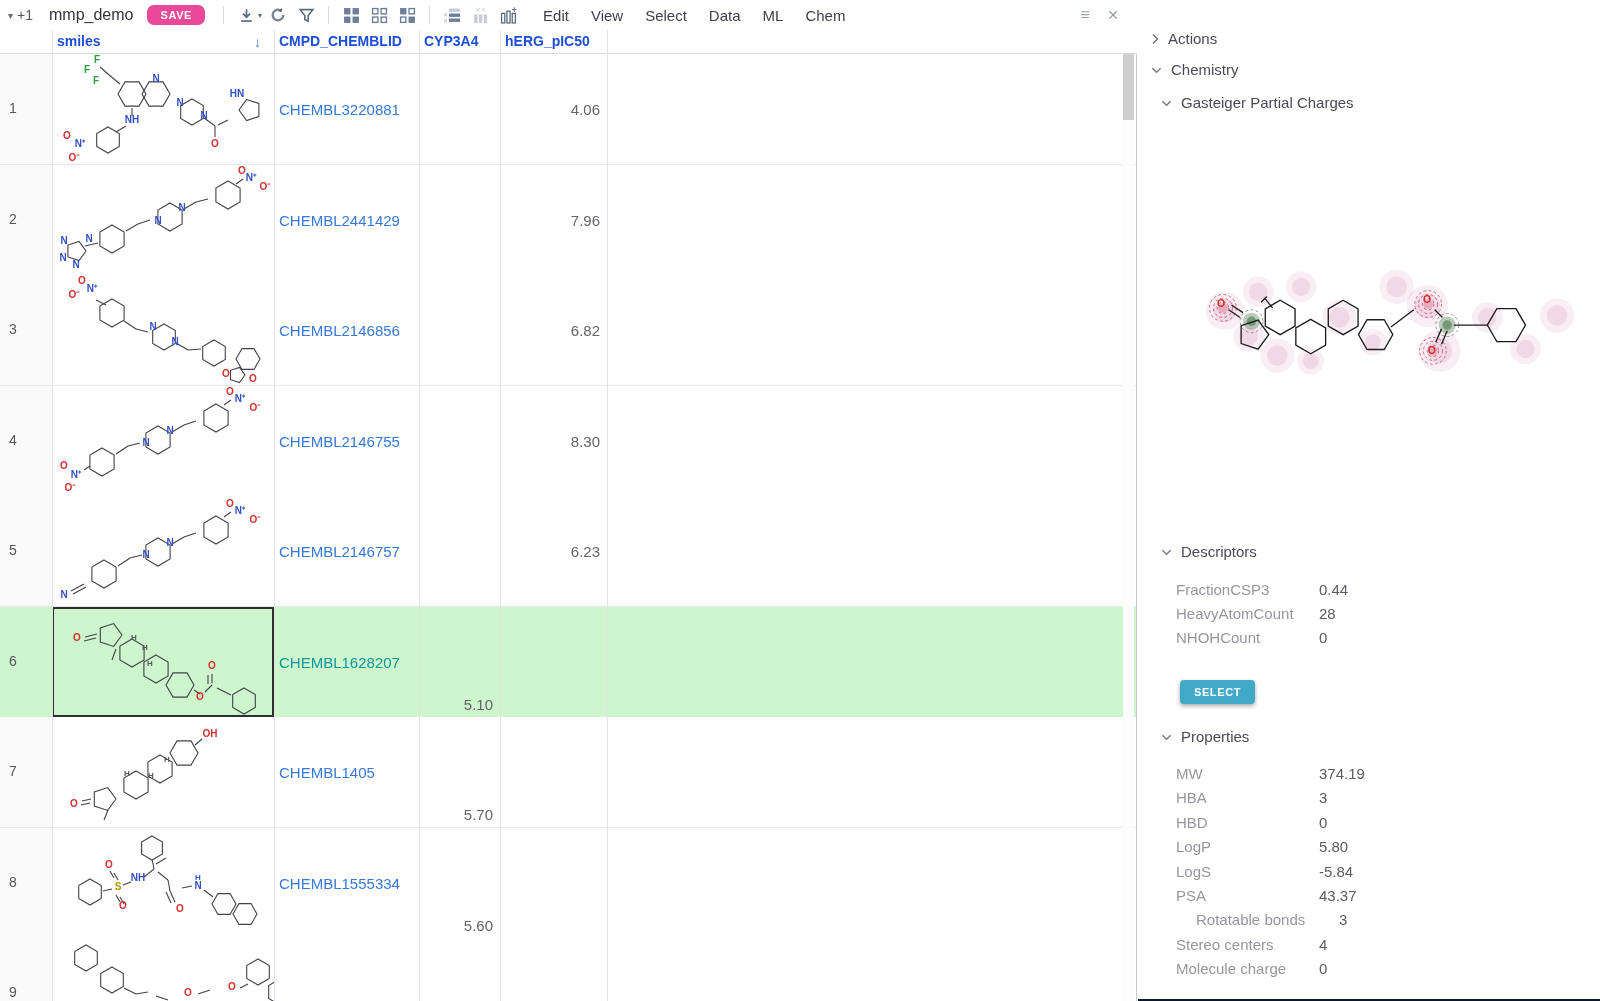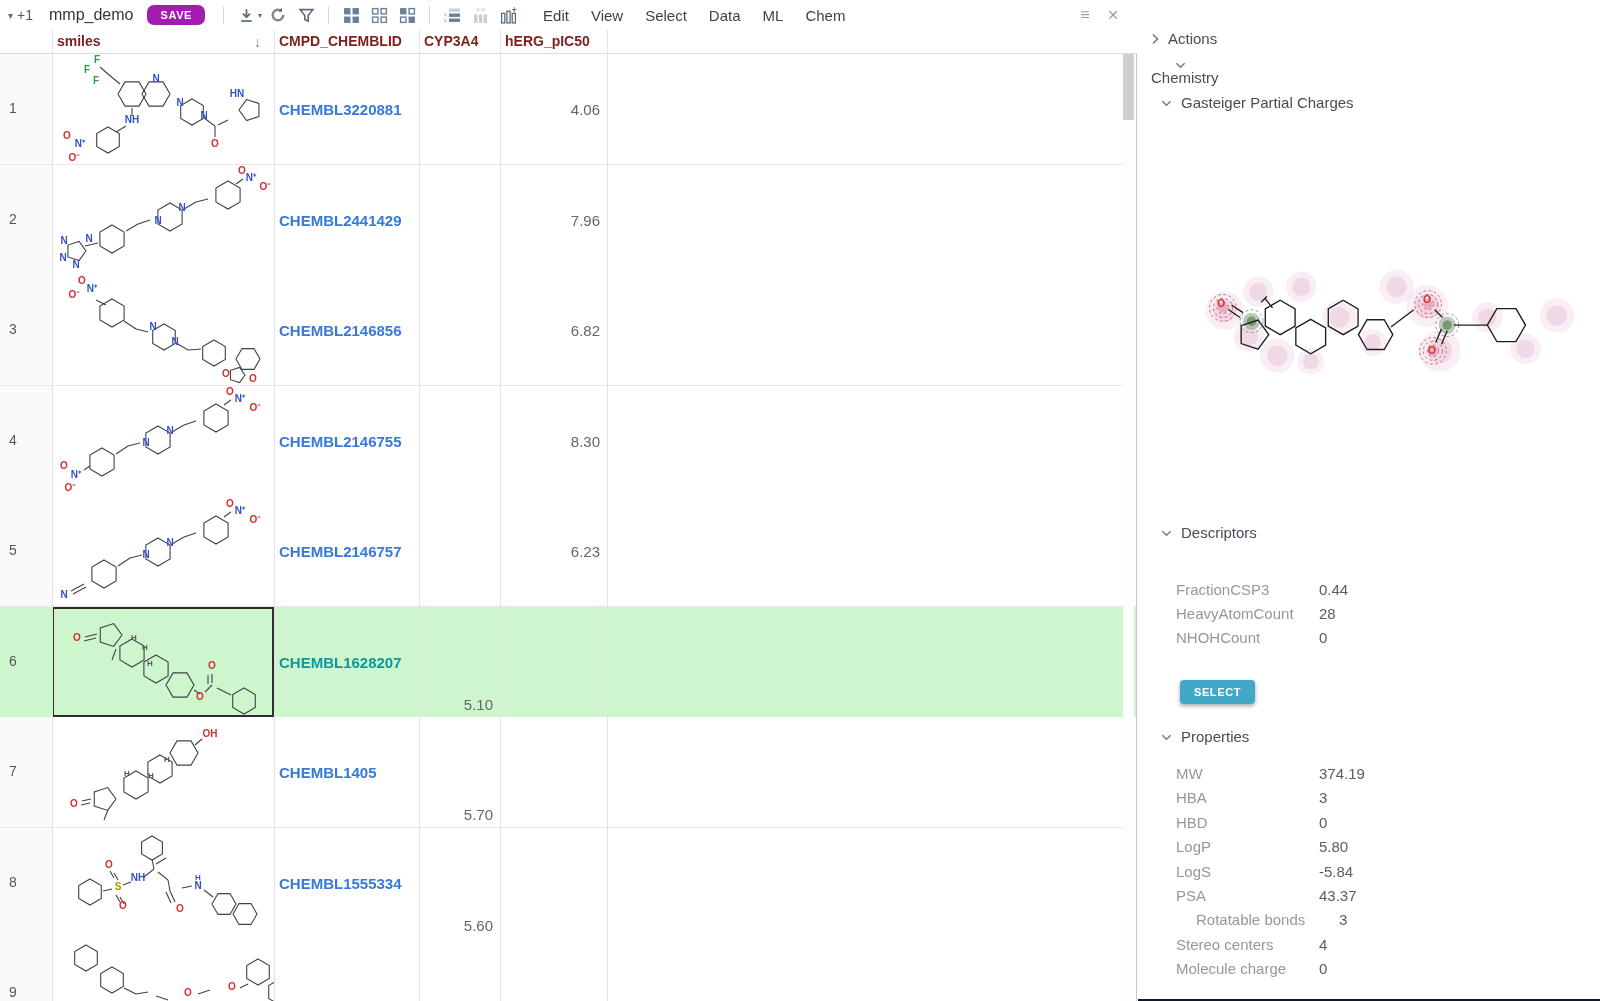--- a/index.html
+++ b/index.html
@@ -9,57 +9,57 @@
   
   .grid { position:absolute; left:0; top:0; width:1137px; height:1001px;
     border-right:1px solid #c9c9c9; background:#fff; }
 
   
   .toolbar { position:absolute; left:0; top:0; width:1137px; height:30px;
     display:flex; align-items:center; background:#fff; }
   .tb-caret { color:#6b6b76; font-size:10px; margin:0 4px 0 8px; }
   .tb-plus { color:#55555f; font-size:14px; margin-right:16px; }
   .tb-title { color:#33333f; font-size:16px; font-weight:normal; margin-right:14px; }
-  .btn-save { background:#a21caf; color:#fff; font-size:11px; font-weight:bold;
+  .btn-save { background:#ec4899; color:#fff; font-size:11px; font-weight:bold;
     letter-spacing:.6px; border:none; border-radius:7px; padding:4px 13px;
     margin-right:10px; cursor:pointer; }
   .tb-sep { width:1px; height:18px; background:#d8d8d8; margin:0 8px; }
   .tb-ic { display:flex; align-items:center; justify-content:center;
     width:22px; height:22px; margin:0 3px; cursor:pointer; }
   .tb-ic svg { display:block; }
   .dl-caret { color:#5a6b7d; font-size:8px; margin-left:-2px; margin-right:2px; }
   .menu { display:flex; align-items:center; margin-left:10px; }
   .menu-item { color:#3f3f4b; font-size:15px; margin:0 11px; cursor:pointer; }
   .tb-right { margin-left:auto; display:flex; align-items:center; margin-right:10px; }
   .tb-right .tb-ic { color:#9aa0a6; font-size:16px; }
 
   
   .chead { position:absolute; top:30px; left:0; width:1137px; height:24px;
     border-bottom:1px solid #dcdcdc; background:#fff; z-index:4; }
   .chead .hlabel { position:absolute; top:3px; font-size:14px; font-weight:bold;
-    color:#7f1d1d; }
+    color:#1d4ed8; }
   .sort-arrow { position:absolute; left:254px; top:4px; color:#5b8dd6;
     font-size:14px; font-weight:bold; }
 
   
   .vline { position:absolute; top:30px; bottom:0; width:1px; background:#e3e3e3;
     z-index:5; pointer-events:none; }
 
   
   .rows { position:absolute; top:54px; left:0; width:1137px; bottom:0; overflow:hidden; }
   .row { position:absolute; left:0; width:1136px; height:111px;
     border-bottom:1px solid #e8e8e8; background:#fff; }
   .row.sel { background:#cdf6cd; }
   .cell { position:absolute; top:0; height:110px; }
   .cell.num { left:0; width:52px; background:#fafafa; color:#55555d; font-size:14px; }
   .cell.num span { position:absolute; left:9px; top:46px; }
   .row.sel .cell.num { background:transparent; }
   .cell.mol { left:52px; width:222px; }
   .row.sel .cell.mol { box-shadow:inset 0 0 0 2px #2e2e2e; }
-  .cell.id { left:274px; width:145px; font-size:15px; font-weight:700; color:#3779d9;
+  .cell.id { left:274px; width:145px; font-size:15px; font-weight:400; color:#3779d9;
     cursor:pointer; }
   .cell.id span { position:absolute; left:5px; top:47px; }
   .row.sel .cell.id { color:#0f969e; }
   .cell.cyp { left:419px; width:81px;margin-top:42px; }
   .cell.herg { left:500px; width:107px; }
   .cell.cyp span, .cell.herg span { position:absolute; right:7px; top:47px;
     font-size:15px; color:#64646c; }
 
   
   .scroll-track { position:absolute; top:54px; bottom:0; left:1123px; width:11px;
@@ -526,21 +526,21 @@
 
   <div class="sect" style="left:13px; top:30px;">
     <span class="chev">
       <svg width="8" height="12" viewBox="0 0 8 12" fill="none" stroke="#7a7a84" stroke-width="1.6">
           <path d="M2 1.5 6.5 6 2 10.5"></path>
         </svg>
     </span>
     <span class="slabel">Actions</span>
   </div>
 
-  <div class="sect" style="left:13px; top:61px;flex-direction:column;">
+  <div class="sect" style="left:13px; top:61px;">
     <span class="chev">
       <svg width="11" height="8" viewBox="0 0 12 8" fill="none" stroke="#7a7a84" stroke-width="1.6">
           <path d="M1.5 2 6 6.5 10.5 2"></path>
         </svg>
     </span>
     <span class="slabel">Chemistry</span>
   </div>
 
   <div class="sect" style="left:23px; top:94px;">
     <span class="chev">
@@ -611,21 +611,21 @@
       <line x1="244" y1="72" x2="268" y2="54" stroke="#1d1d1d" stroke-width="1.4"></line>
       <line x1="290" y1="54" x2="298" y2="62" stroke="#1d1d1d" stroke-width="1.4"></line>
       <line x1="297" y1="74" x2="291" y2="88" stroke="#1d1d1d" stroke-width="1.4"></line>
       <line x1="303" y1="76" x2="297" y2="90" stroke="#1d1d1d" stroke-width="1.4"></line>
       <line x1="310" y1="70" x2="345" y2="70" stroke="#1d1d1d" stroke-width="1.4"></line>
       <text x="66" y="51" font-size="11" font-weight="bold" fill="#d42f2f" text-anchor="middle">O</text>
       <text x="282" y="47" font-size="11" font-weight="bold" fill="#d42f2f" text-anchor="middle">O</text>
       <text x="287" y="100" font-size="11" font-weight="bold" fill="#d42f2f" text-anchor="middle">O</text>
     </svg>
 
-  <div class="sect" style="left:23px; top:524px;">
+  <div class="sect" style="left:23px; top:543px;">
     <span class="chev">
       <svg width="11" height="8" viewBox="0 0 12 8" fill="none" stroke="#7a7a84" stroke-width="1.6">
           <path d="M1.5 2 6 6.5 10.5 2"></path>
         </svg>
     </span>
     <span class="slabel">Descriptors</span>
   </div>
 
   <div class="kv" style="top:578px;">
     <span class="klabel">FractionCSP3</span>

